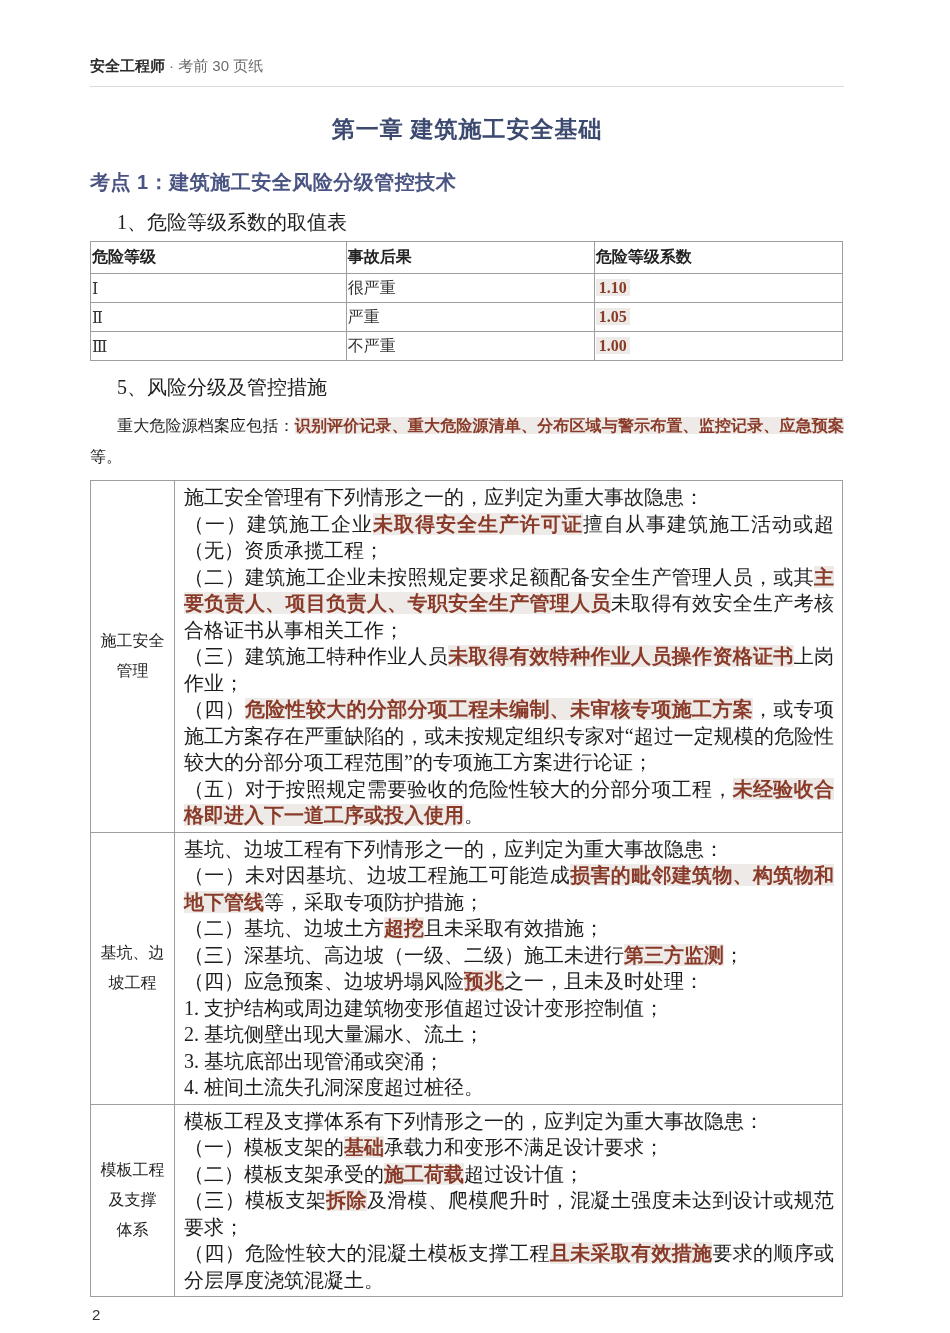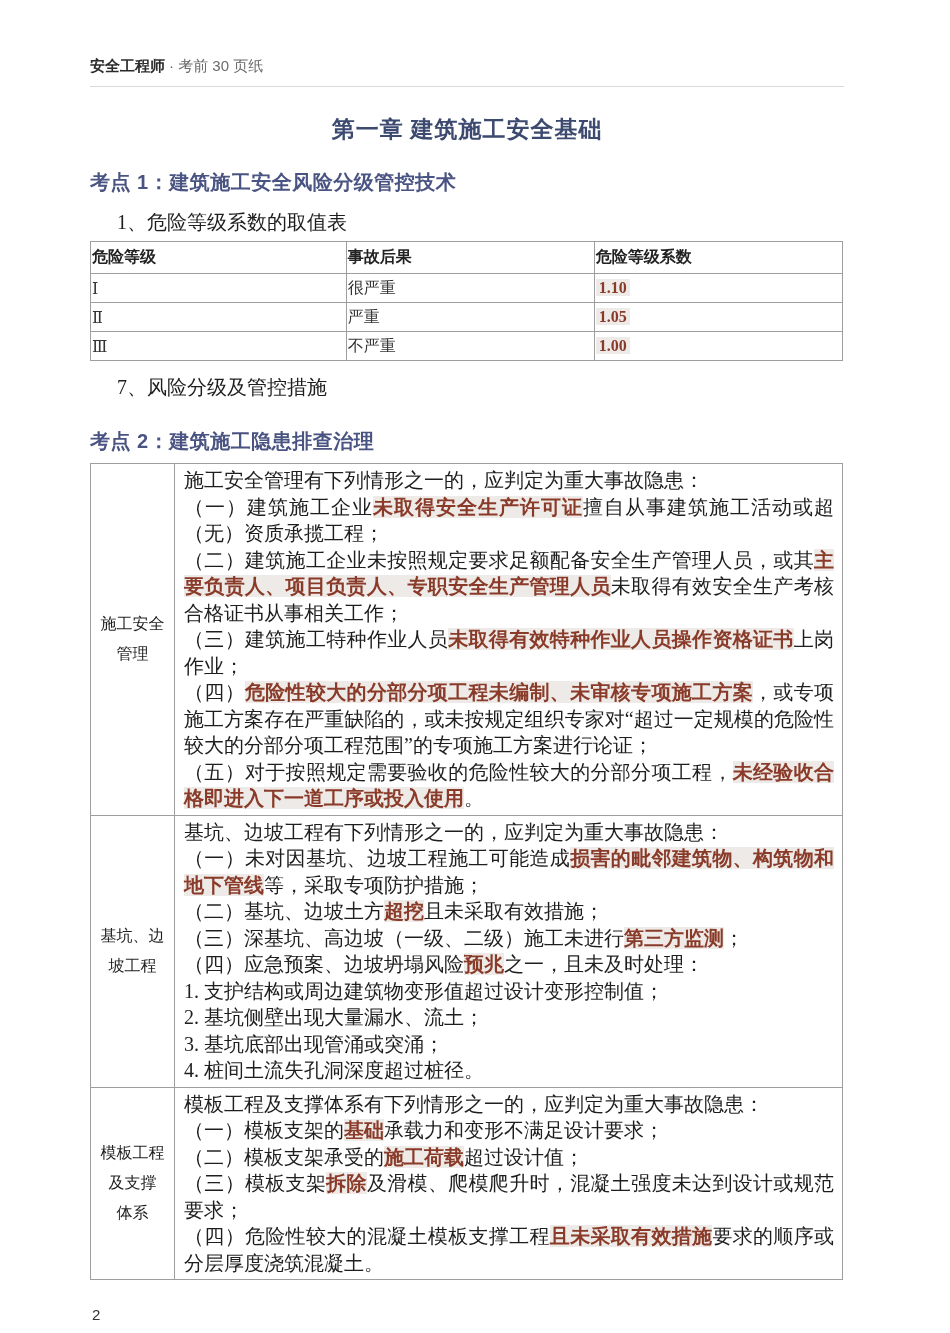--- a/index.html
+++ b/index.html
@@ -98,24 +98,24 @@
           <td><span class="factor">1.05</span></td>
         </tr>
         <tr>
           <td>Ⅲ</td>
           <td>不严重</td>
           <td><span class="factor">1.00</span></td>
         </tr>
       </tbody>
   </table>
 
-  <div class="subitem">7、风险分级及管控措施</div>
+  <div class="subitem">5、风险分级及管控措施</div>
 
+  <div class="para indent"><span>重大危险源档案应包括：</span><span class="hl">识别评价记录、重大危险源清单、分布区域与警示布置、监控记录、应急预案</span><span>等。</span></div>
 
-  <div class="kd kd2">考点 2：建筑施工隐患排查治理</div>
 
 
   <table class="t2">
     <colgroup>
         <col style="width:84px">
         <col>
       </colgroup>
     <tbody>
         <tr>
           <td class="label-cell">

